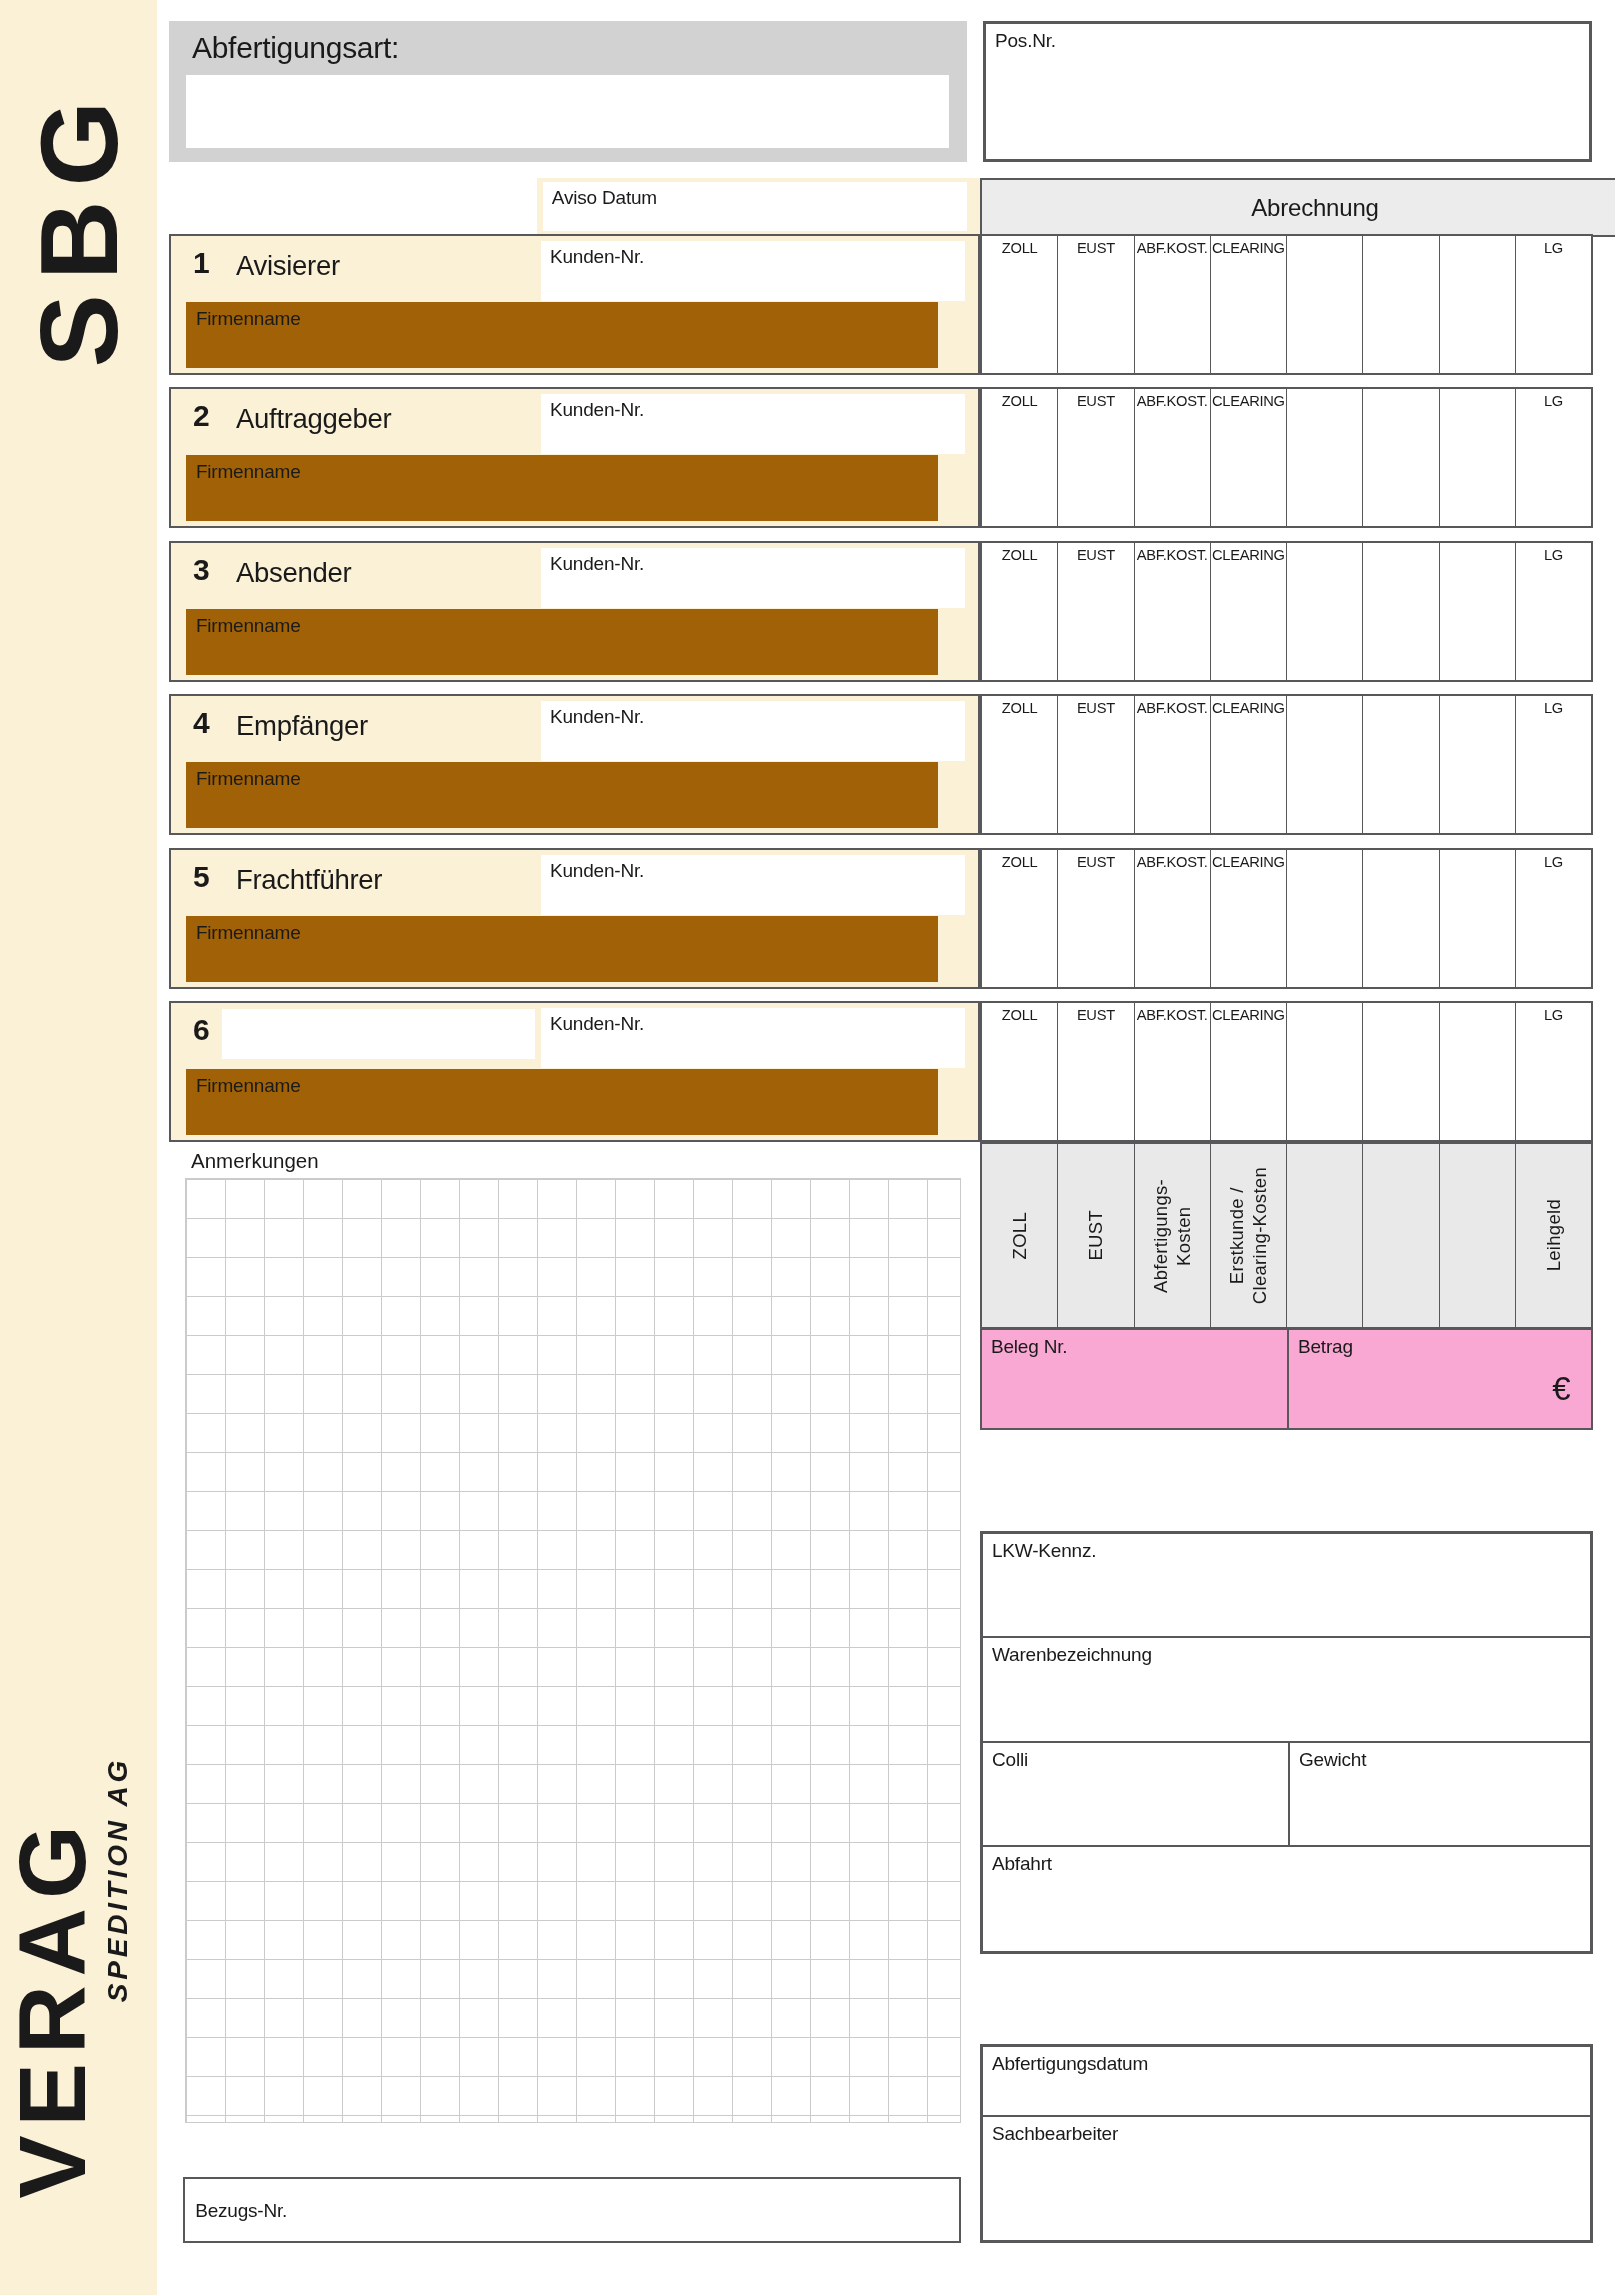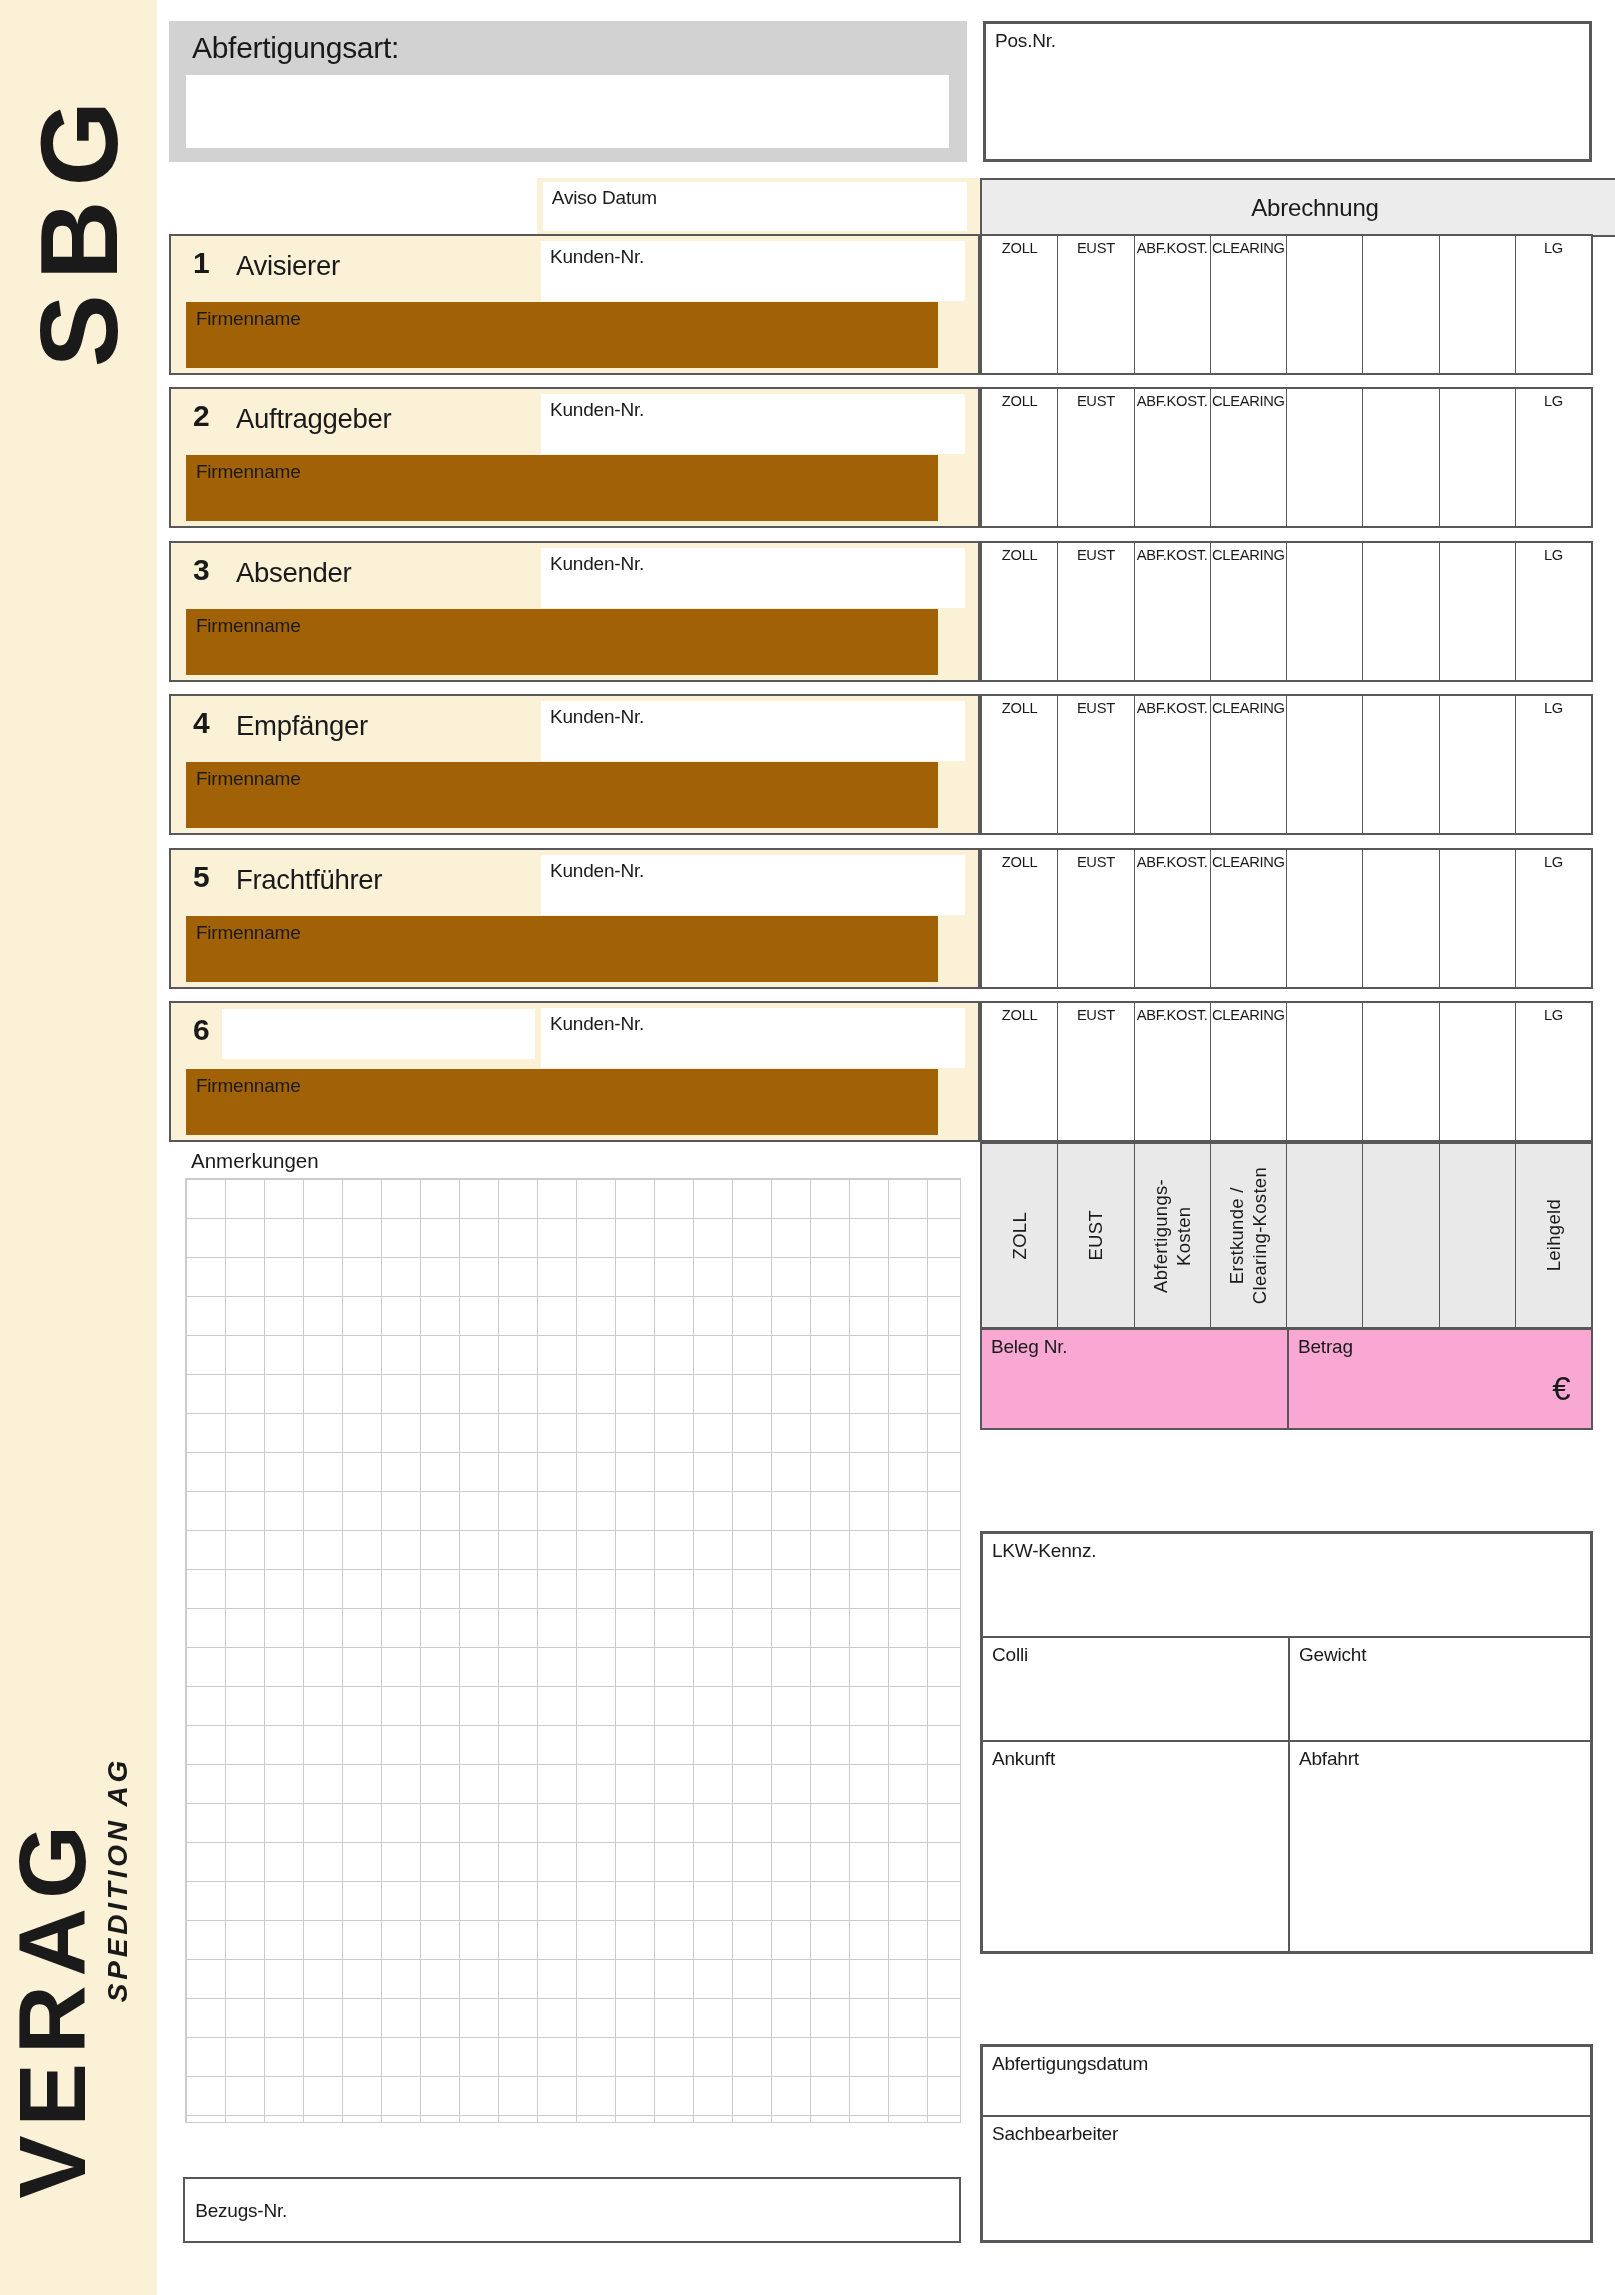--- a/index.html
+++ b/index.html
@@ -385,32 +385,32 @@
     </div>
   </div>
 
   <div class="anm-label">Anmerkungen</div>
   <div class="anm-grid"></div>
 
   <div class="lkw-block">
     <div class="lkw-row" style="height:104px;">
       <span class="small-label">LKW-Kennz.</span>
     </div>
+    <div class="lkw-row" style="height:105px;">
+      <span class="small-label">Warenbezeichnung</span>
+    </div>
     <div class="lkw-row split" style="height:104px;">
       <div class="cell-l">
         <span class="small-label">Colli</span>
       </div>
       <div class="cell-r">
         <span class="small-label">Gewicht</span>
       </div>
     </div>
     <div class="lkw-row split" style="flex:1;">
-      <div class="cell-l">
-        <span class="small-label">Ankunft</span>
-      </div>
       <div class="cell-r">
         <span class="small-label">Abfahrt</span>
       </div>
     </div>
   </div>
 
   <div class="proc-block">
     <div class="proc-row1">
       <span class="small-label">Abfertigungsdatum</span>
     </div>

